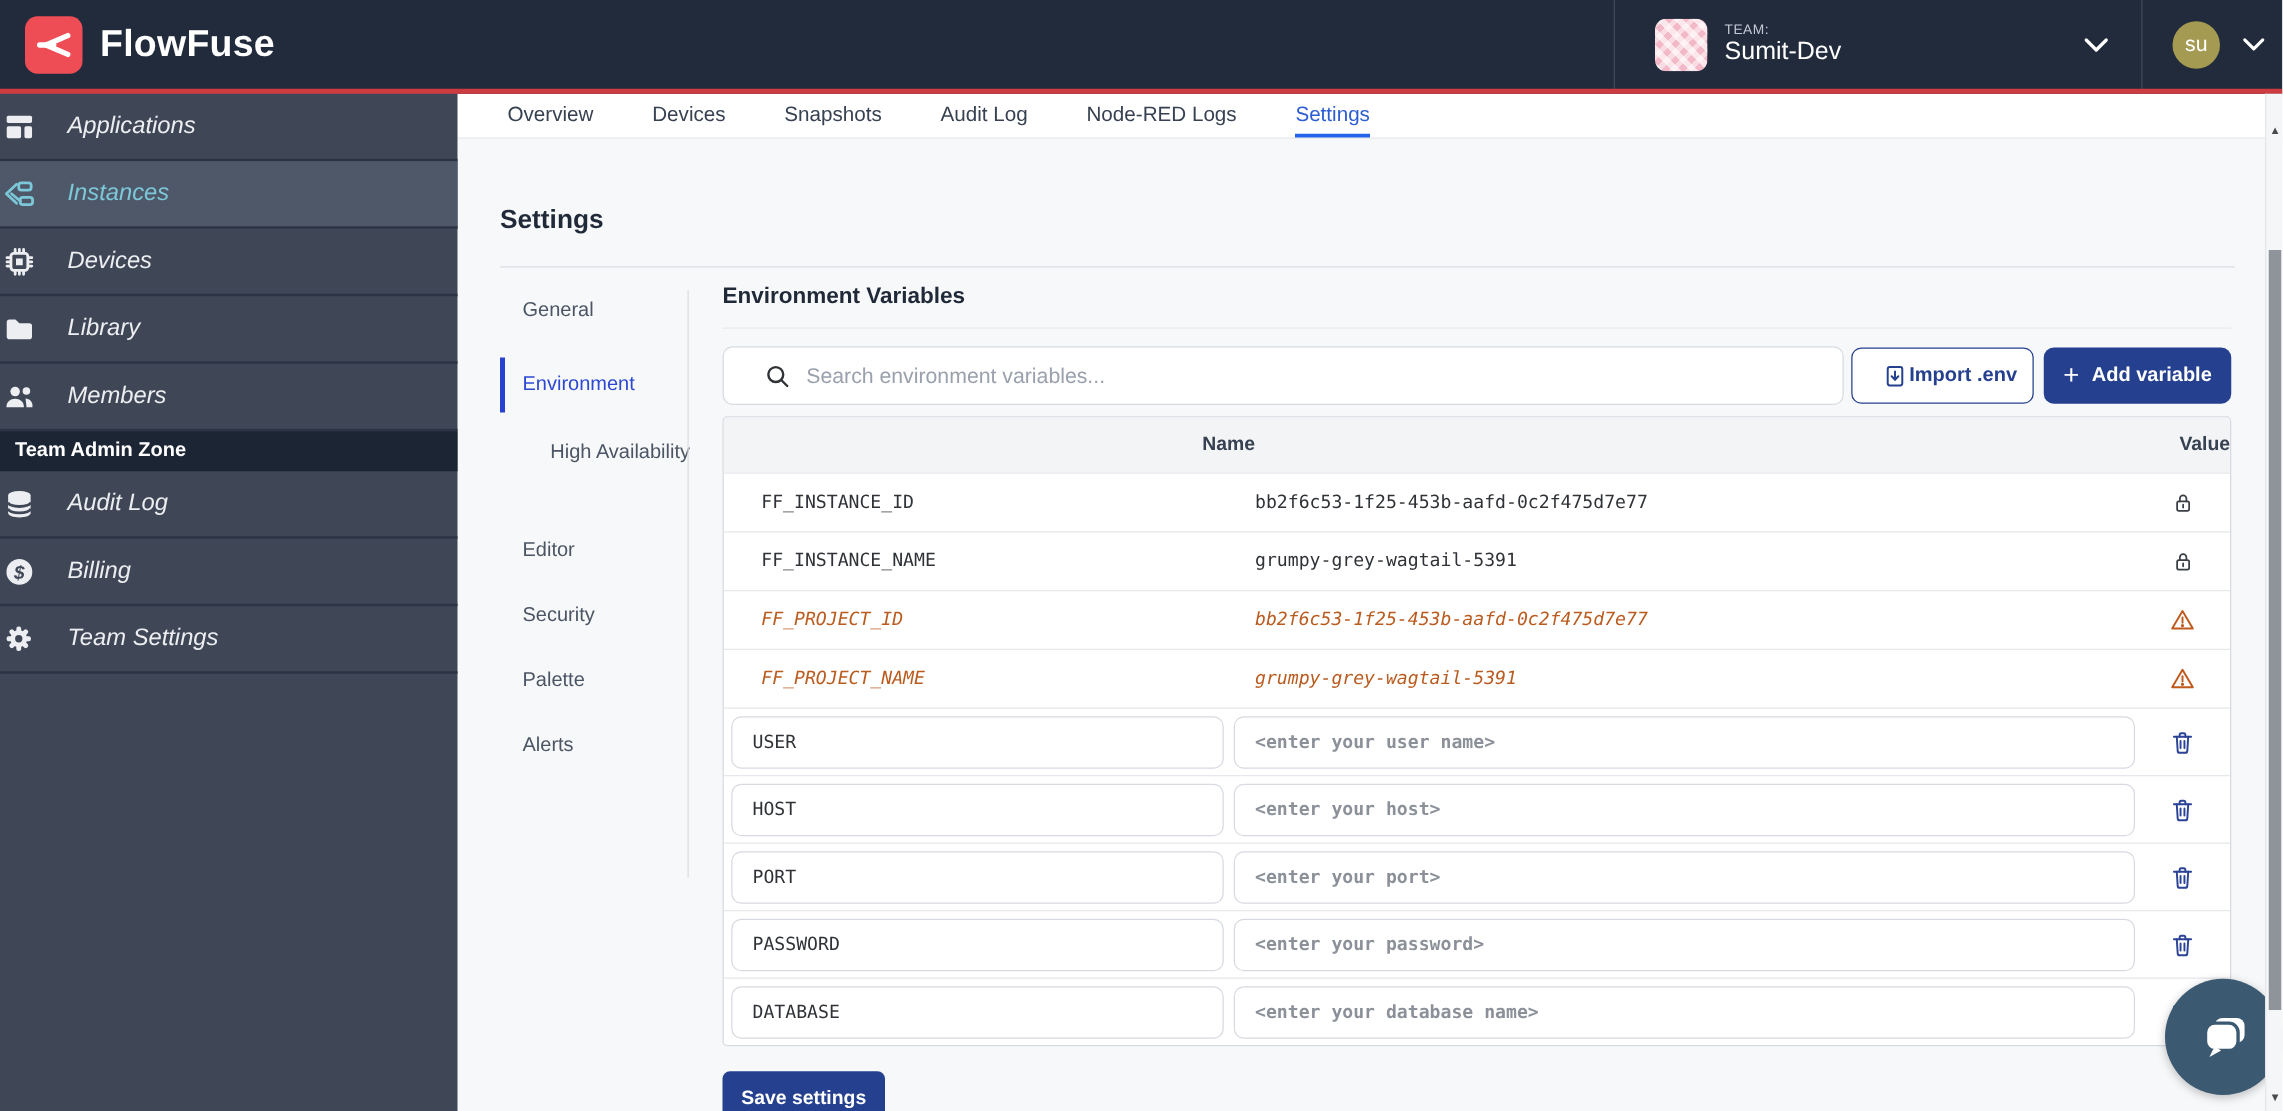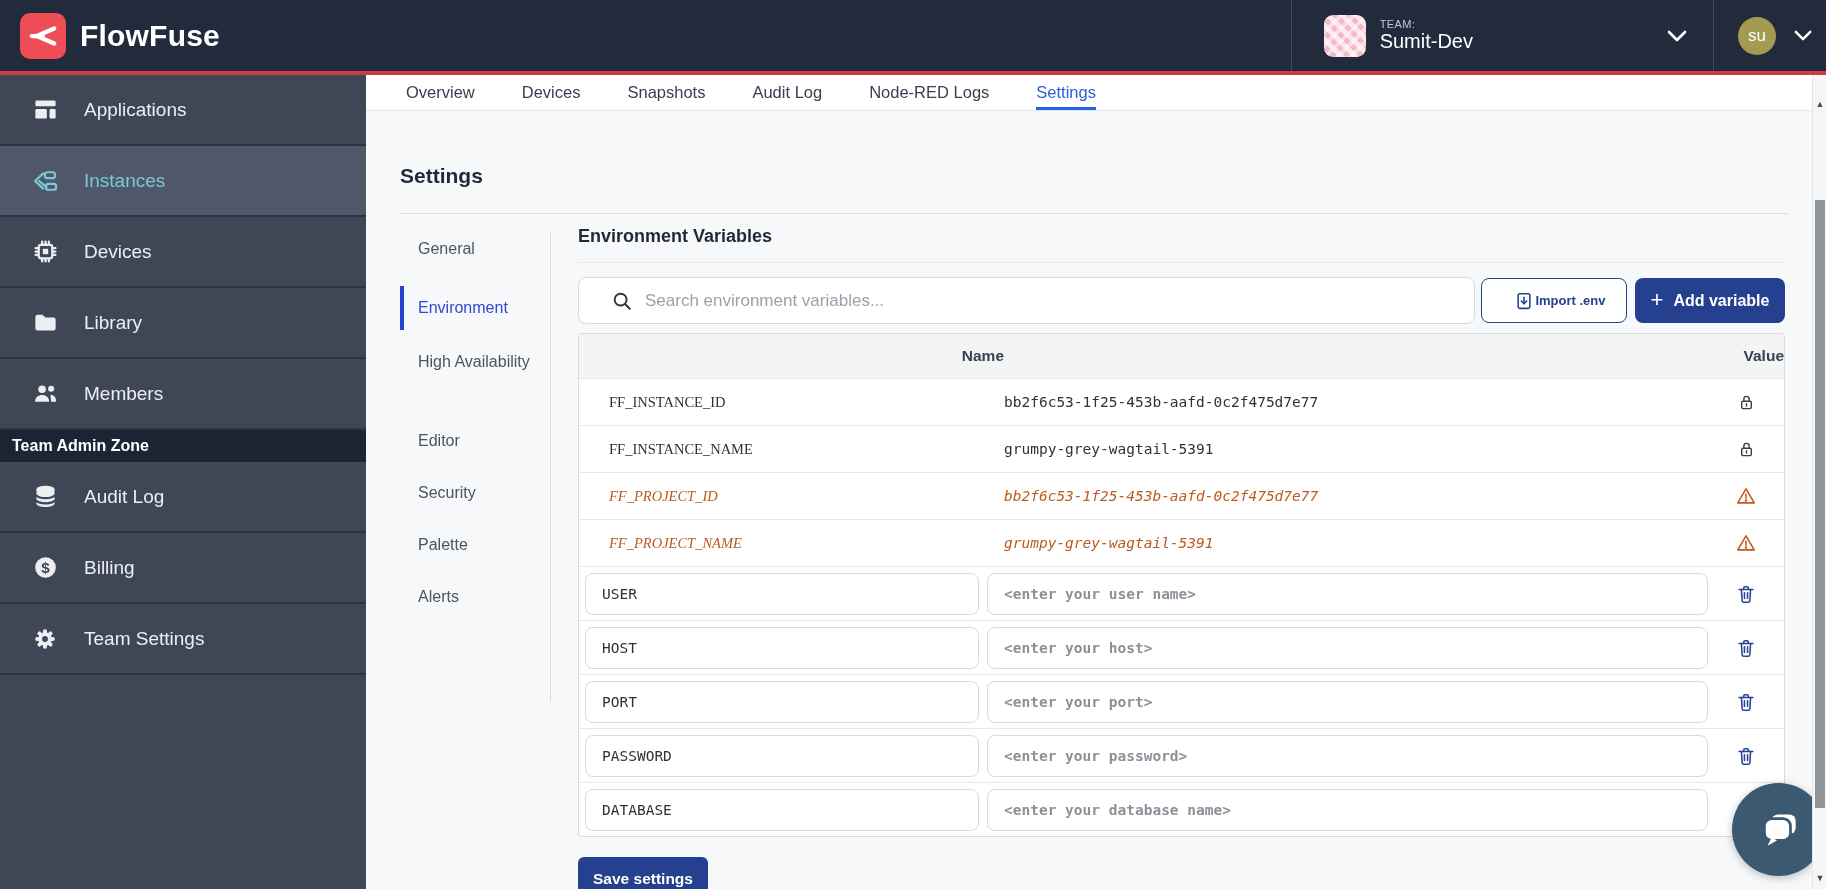--- a/index.html
+++ b/index.html
@@ -18,59 +18,59 @@
         repeating-linear-gradient(45deg, rgba(255,255,255,.65) 0 5px, rgba(255,255,255,0) 5px 10px),
         repeating-linear-gradient(-45deg, rgba(255,255,255,.5) 0 4px, rgba(243,185,200,0) 4px 9px); }
   .team-text { display:flex; flex-direction:column; line-height:1.15; margin-right:180px; }
   .team-label { color:#C3C9D4; font-size:11px; letter-spacing:.4px; }
   .team-name { color:#FFFFFF; font-size:20px; }
   .user-menu { display:flex; align-items:center; height:71px; border-left:1px solid rgba(255,255,255,.14); padding:0 14px 0 24px; gap:18px; cursor:pointer; }
   .user-avatar { width:38px; height:38px; border-radius:50%; background:#A49A52; color:#FFF; font-size:17px; display:flex; align-items:center; justify-content:center; }
 
   
   .sidebar { position:absolute; top:75px; left:0; width:366px; height:814px; background:#3F4756; z-index:20; }
-  .side-item { height:71px; display:flex; align-items:center; gap:24px; padding-left:30px; border-bottom:2px solid #2B3444; cursor:pointer; color:#ECEEF1; font-size:19px; }
+  .side-item { height:54px; display:flex; align-items:center; gap:24px; border-bottom:2px solid #2B3444; cursor:pointer; color:#ECEEF1; font-size:19px;font-style:italic; }
   .side-item .sicon { width:30px; height:30px; display:flex; align-items:center; justify-content:center; flex:0 0 30px; }
   .side-item.active { background:#4E5868; color:#7CC8D9; }
   .side-section { height:32px; background:#1C2534; color:#FFFFFF; font-size:16px; font-weight:bold; display:flex; align-items:center; padding-left:12px; }
 
   
   .tabbar { position:absolute; top:75px; left:366px; width:1460px; height:36px; background:#FFFFFF; border-bottom:1px solid #E3E6EA; display:flex; gap:47px; padding-left:40px; z-index:10; }
   .tab { font-size:16.5px; color:#374151; display:flex; align-items:center; cursor:pointer; padding-bottom:1px; }
   .tab.active { color:#2D5DD2; box-shadow:inset 0 -3px 0 #2563EB; }
 
   
   .page-title { position:absolute; left:400px; top:164px; font-size:21px; font-weight:bold; color:#1F2937; }
   .title-rule { position:absolute; left:400px; top:213px; width:1388px; border-top:1px solid #DADDE2; }
 
   .snav { position:absolute; left:400px; top:234px; width:152px; }
   .snav-item { font-size:16px; color:#4B5563; padding-left:18px; cursor:pointer; }
   .snav-item.g1 { height:30px; margin-bottom:22px; line-height:30px; }
   .snav-item.active { height:44px; margin-bottom:18px; display:flex; align-items:center; border-left:4px solid #2742D0; padding-left:14px; color:#2D48D3; }
-  .snav-item.two-line { height:58px; margin-bottom:20px; line-height:27px; }
+  .snav-item.two-line { height:58px; margin-bottom:20px; line-height:27px;text-align:right; }
   .snav-divider { position:absolute; left:550px; top:232px; height:470px; border-left:1px solid #DADDE2; }
 
   
   .env-heading { position:absolute; left:578px; top:226px; font-size:18px; font-weight:bold; color:#1F2937; }
   .env-rule { position:absolute; left:578px; top:262px; width:1207px; border-top:1px solid #E7E9ED; }
 
   .search-box { position:absolute; left:578px; top:277px; width:897px; height:47px; background:#FFF; border:1px solid #D7DAE0; border-radius:8px; display:flex; align-items:center; padding-left:32px; gap:12px; }
   .search-box input { border:none; outline:none; flex:1; font-size:17px; color:#2F3237; background:transparent; font-family:"Liberation Sans", sans-serif; }
   .search-box input::placeholder { color:#9AA1AC; }
 
-  .btn-import { position:absolute; left:1481px; top:278px; width:146px; height:45px; background:#FFF; border:1.5px solid #25408F; border-radius:8px; color:#25408F; font-size:13px; font-weight:bold; display:flex; align-items:center; justify-content:center; gap:1px; cursor:pointer;padding-left:12px; }
+  .btn-import { position:absolute; left:1481px; top:278px; width:146px; height:45px; background:#FFF; border:1.5px solid #25408F; border-radius:8px; color:#25408F; font-size:16px; font-weight:bold; display:flex; align-items:center; justify-content:center; gap:1px; cursor:pointer;padding-left:12px; }
   .btn-add { position:absolute; left:1635px; top:278px; width:150px; height:45px; background:#25408F; border:none; border-radius:8px; color:#FFF; font-size:16px; font-weight:bold; display:flex; align-items:center; justify-content:center; gap:10px; cursor:pointer; }
   .plus-glyph { font-size:22px; font-weight:normal; line-height:1; margin-top:-2px; }
 
   .env-table { position:absolute; left:578px; top:333px; width:1207px; background:#FFF; border:1px solid #D7DAE0; border-radius:4px; overflow:hidden; }
   .t-head { height:44px; background:#F3F4F6; display:flex; align-items:center; font-size:15.5px; font-weight:bold; color:#374151;text-align:right; }
   .t-head .c-name { width:425px; padding-left:30px; }
   .t-head .c-value { flex:1; }
   .t-row { height:47px; display:flex; align-items:center; border-top:1px solid #E5E8EC; font-family:"DejaVu Sans Mono", monospace; font-size:14.5px; color:#2F3237; }
-  .t-row .c-name { width:425px; padding-left:30px;font-family:Liberation Serif, serif; }
+  .t-row .c-name { width:425px; padding-left:30px; }
   .t-row .c-value { flex:1; }
   .t-row .c-icon { width:76px; display:flex; align-items:center; justify-content:center; }
   .t-row.deprecated { color:#BA5B1F; font-style:italic; }
   .t-row.editable { height:54px; border-top:1px solid #E5E8EC; padding:0 0 0 6px; font-style:normal; }
   .cell-input { height:42px; border:1px solid #D7DAE0; border-radius:8px; background:#FFF; font-family:"DejaVu Sans Mono", monospace; font-size:14.5px; color:#2F3237; padding:0 16px; outline:none; }
   .cell-input::placeholder { color:#8B9099; }
   .name-input { width:394px; margin-right:8px; }
   .value-input { flex:1;font-weight:bold; }
   .row-trash { width:76px; display:flex; align-items:center; justify-content:center; cursor:pointer; }
 

